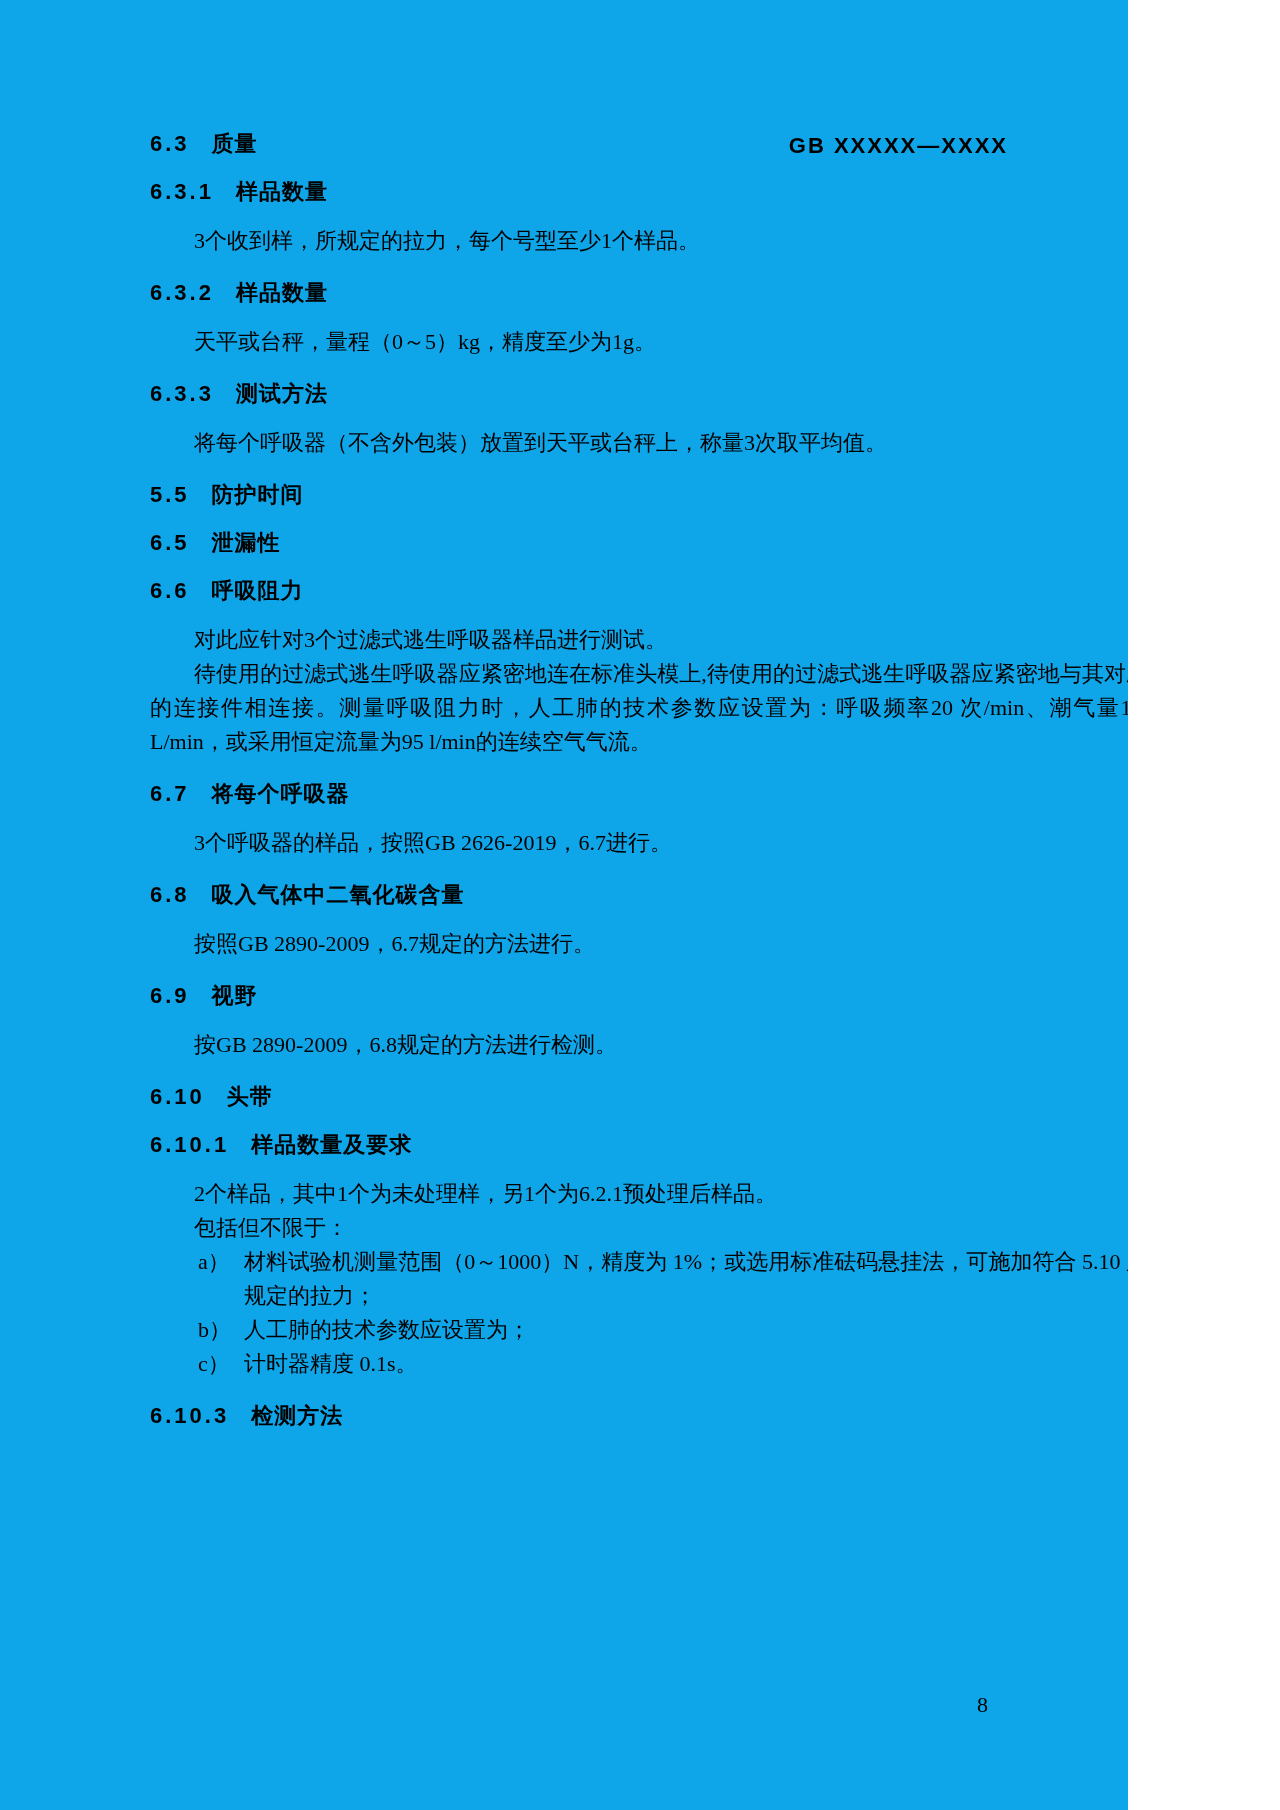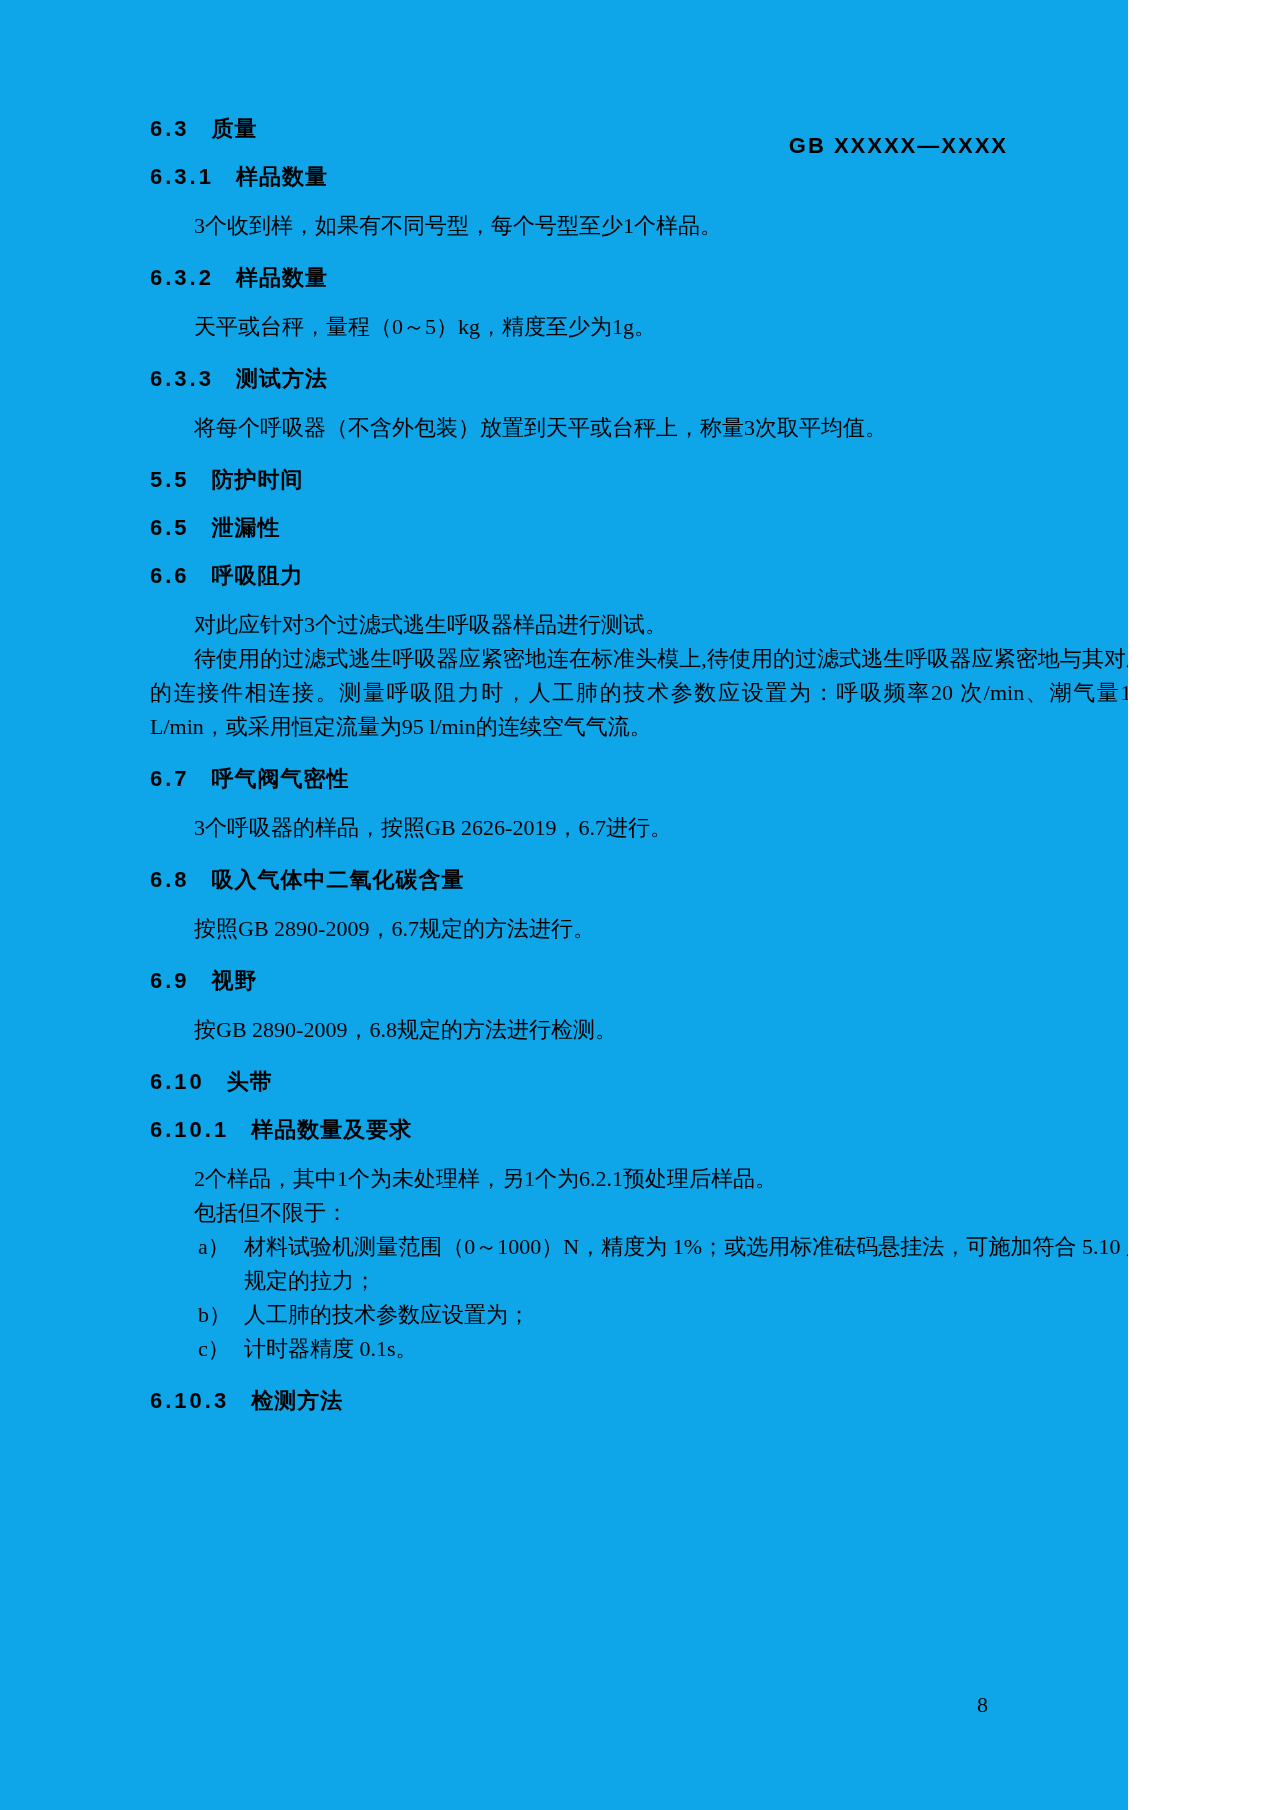--- a/index.html
+++ b/index.html
@@ -21,21 +21,21 @@
     right: 120px;
     font-family: "Liberation Sans", "DejaVu Sans", sans-serif;
     font-weight: bold;
     font-size: 22px;
     letter-spacing: 2px;
     color: #000000;
   }
   .doc-flow {
     position: absolute;
     left: 150px;
-    top: 0;
+    top: 15px;
     width: 998px;
     padding-top: 116px;
     font-family: "Liberation Serif", "DejaVu Serif", serif;
     font-size: 22px;
     color: #000000;
   }
   .heading {
     font-family: "Liberation Sans", "DejaVu Sans", sans-serif;
     font-weight: bold;
     font-size: 22px;
@@ -81,31 +81,31 @@
 </style>
 </head>
 <body>
 
 <div class="page">
   <div class="running-header">GB XXXXX—XXXX</div>
 
   <div class="doc-flow">
       <div class="heading h2"><span class="clause-number">6.3</span><span class="clause-title">质量</span></div>
       <div class="heading h3"><span class="clause-number">6.3.1</span><span class="clause-title">样品数量</span></div>
-      <p class="para">3个收到样，如果有不同号型，每个号型至少1个样品。</p>
+      <p class="para">3个收到样，所规定的拉力，每个号型至少1个样品。</p>
       <div class="heading h3"><span class="clause-number">6.3.2</span><span class="clause-title">样品数量</span></div>
       <p class="para">天平或台秤，量程（0～5）kg，精度至少为1g。</p>
       <div class="heading h3"><span class="clause-number">6.3.3</span><span class="clause-title">测试方法</span></div>
       <p class="para">将每个呼吸器（不含外包装）放置到天平或台秤上，称量3次取平均值。</p>
       <div class="heading h2"><span class="clause-number">5.5</span><span class="clause-title">防护时间</span></div>
       <div class="heading h2"><span class="clause-number">6.5</span><span class="clause-title">泄漏性</span></div>
       <div class="heading h2"><span class="clause-number">6.6</span><span class="clause-title">呼吸阻力</span></div>
       <p class="para">对此应针对3个过滤式逃生呼吸器样品进行测试。</p>
       <p class="para">待使用的过滤式逃生呼吸器应紧密地连在标准头模上,待使用的过滤式逃生呼吸器应紧密地与其对应的连接件相连接。测量呼吸阻力时，人工肺的技术参数应设置为：呼吸频率20 次/min、潮气量1.5 L/min，或采用恒定流量为95 l/min的连续空气气流。</p>
-      <div class="heading h2"><span class="clause-number">6.7</span><span class="clause-title">呼气阀气密性</span></div>
+      <div class="heading h2"><span class="clause-number">6.7</span><span class="clause-title">将每个呼吸器</span></div>
       <p class="para">3个呼吸器的样品，按照GB 2626-2019，6.7进行。</p>
       <div class="heading h2"><span class="clause-number">6.8</span><span class="clause-title">吸入气体中二氧化碳含量</span></div>
       <p class="para">按照GB 2890-2009，6.7规定的方法进行。</p>
       <div class="heading h2"><span class="clause-number">6.9</span><span class="clause-title">视野</span></div>
       <p class="para">按GB 2890-2009，6.8规定的方法进行检测。</p>
       <div class="heading h2"><span class="clause-number">6.10</span><span class="clause-title">头带</span></div>
       <div class="heading h3"><span class="clause-number">6.10.1</span><span class="clause-title">样品数量及要求</span></div>
       <p class="para">2个样品，其中1个为未处理样，另1个为6.2.1预处理后样品。</p>
       <p class="para">包括但不限于：</p>
       <div class="list-item"><span class="list-marker">a）</span><span>材料试验机测量范围（0～1000）N，精度为 1%；或选用标准砝码悬挂法，可施加符合 5.10 所规定的拉力；</span></div>

